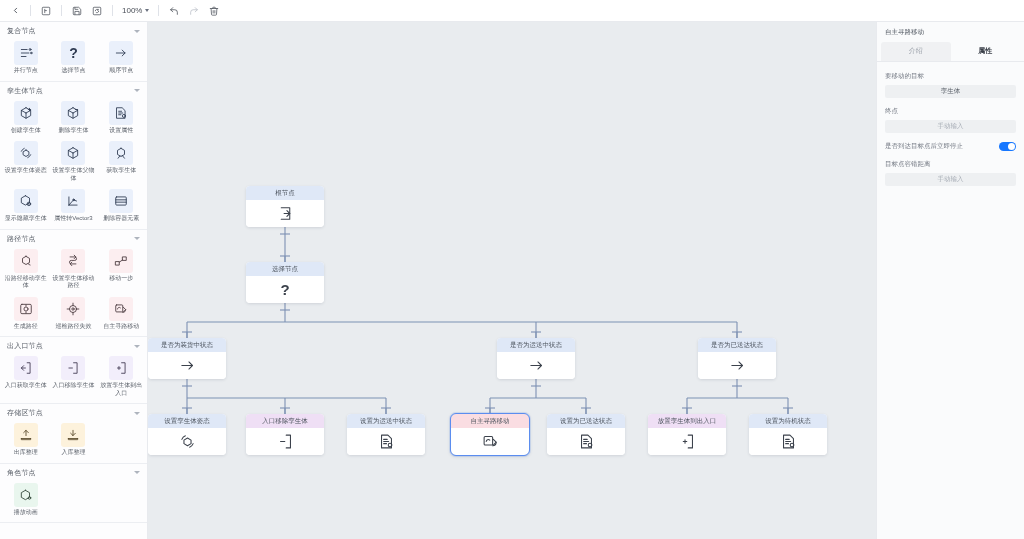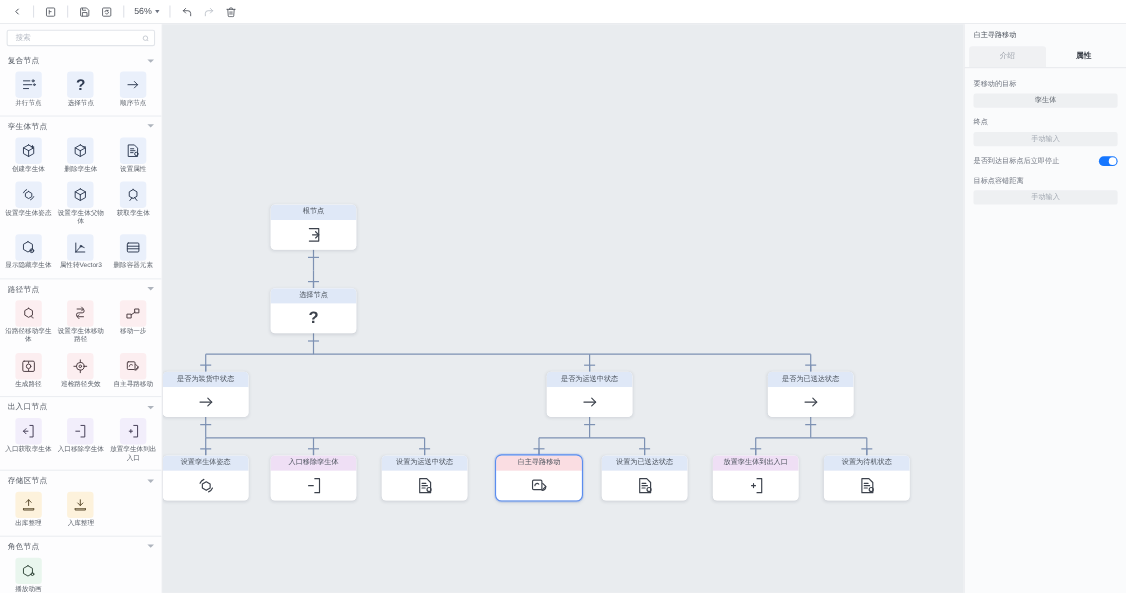--- a/index.html
+++ b/index.html
@@ -206,21 +206,21 @@
     </div>
     <div class="tb-btn">
       <svg width="10" height="10" viewBox="0 0 24 24" fill="none" stroke="currentColor" stroke-width="1.8">
           <rect x="3" y="3" width="18" height="18" rx="2"></rect>
           <path d="M8 12a4 4 0 0 1 6.9-2.7M16 12a4 4 0 0 1-6.9 2.7"></path>
           <polyline points="15 7 15 10 12 10"></polyline>
         </svg>
     </div>
     <div class="tb-sep"></div>
     <div class="tb-zoom">
-      <span>56%</span>
+      <span>100%</span>
       <span class="caret-d"></span>
     </div>
     <div class="tb-sep"></div>
     <div class="tb-btn">
       <svg width="10" height="10" viewBox="0 0 24 24" fill="none" stroke="currentColor" stroke-width="1.9" stroke-linecap="round" stroke-linejoin="round">
           <polyline points="9 14 4 9 9 4"></polyline>
           <path d="M20 20v-5a6 6 0 0 0-6-6H4"></path>
         </svg>
     </div>
     <div class="tb-btn">
@@ -235,31 +235,20 @@
           <path d="M19 6l-1 14a2 2 0 0 1-2 2H8a2 2 0 0 1-2-2L5 6"></path>
           <path d="M10 11v6M14 11v6"></path>
           <path d="M9 6V4a1 1 0 0 1 1-1h4a1 1 0 0 1 1 1v2"></path>
         </svg>
     </div>
   </div>
 
   <div class="body-row">
 
     <div class="sidebar">
-      <div class="search-wrap">
-        <div class="search-box">
-          <input type="text" placeholder="搜索" style="">
-          <span class="search-ic">
-            <svg width="7" height="7" viewBox="0 0 24 24" fill="none" stroke="currentColor" stroke-width="2.4">
-                <circle cx="11" cy="11" r="7"></circle>
-                <path d="M20 20l-3.5-3.5"></path>
-              </svg>
-          </span>
-        </div>
-      </div>
       <div class="panel-scroll" id="sidebar-sections">
           <div class="sec">
             <div class="sec-head">
               <span class="sec-title">复合节点</span>
               <span class="chev"></span>
             </div>
             <div class="sec-grid">
               <div class="node-item">
                 <div class="node-ic ic-blue">
                   <svg width="14" height="14" viewBox="0 0 24 24" fill="none" stroke="currentColor" stroke-width="1.5" stroke-linecap="round" stroke-linejoin="round">

